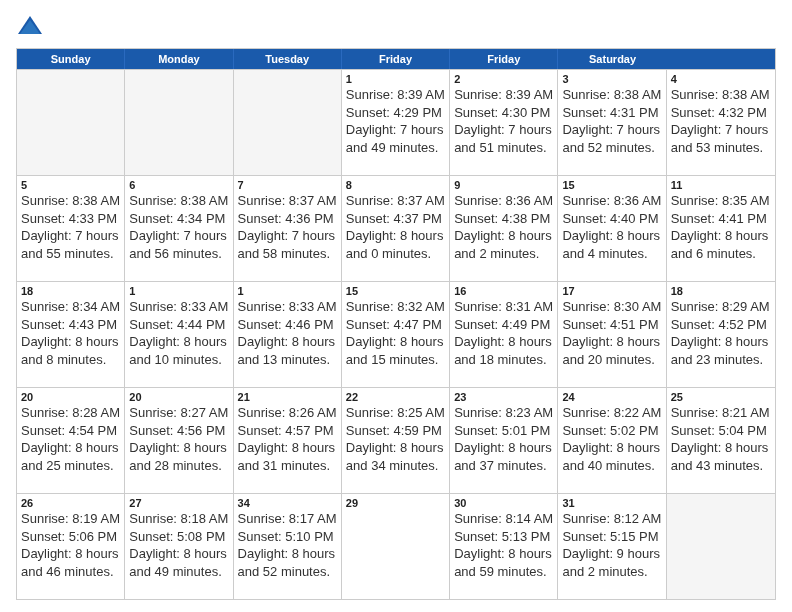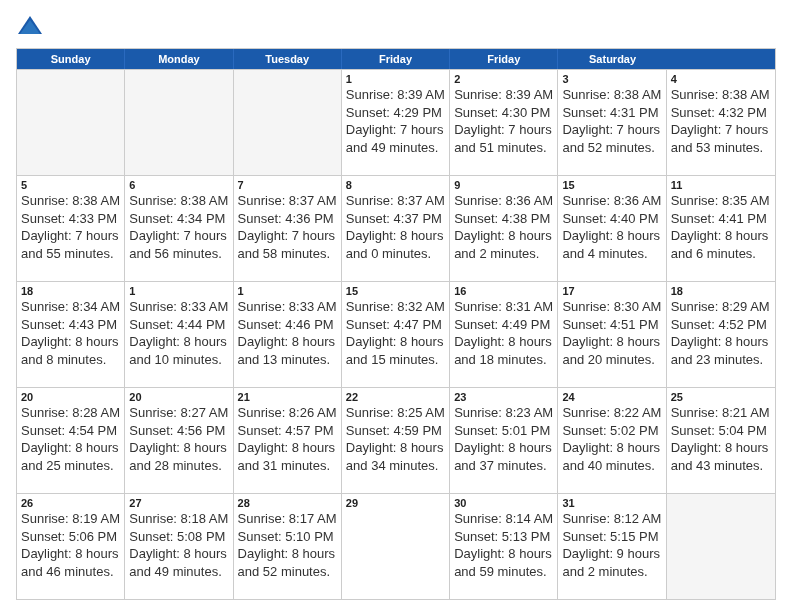--- a/index.html
+++ b/index.html
@@ -256,21 +256,21 @@
         <div class="cal-row">
           <div class="cal-cell">
             <div class="cell-day">26</div>
             <div class="cell-info">Sunrise: 8:19 AM<br>Sunset: 5:06 PM<br>Daylight: 8 hours and 46 minutes.</div>
           </div>
           <div class="cal-cell">
             <div class="cell-day">27</div>
             <div class="cell-info">Sunrise: 8:18 AM<br>Sunset: 5:08 PM<br>Daylight: 8 hours and 49 minutes.</div>
           </div>
           <div class="cal-cell">
-            <div class="cell-day">28</div>
+            <div class="cell-day">34</div>
             <div class="cell-info">Sunrise: 8:17 AM<br>Sunset: 5:10 PM<br>Daylight: 8 hours and 52 minutes.</div>
           </div>
           <div class="cal-cell">
             <div class="cell-day">29</div>
           </div>
           <div class="cal-cell">
             <div class="cell-day">30</div>
             <div class="cell-info">Sunrise: 8:14 AM<br>Sunset: 5:13 PM<br>Daylight: 8 hours and 59 minutes.</div>
           </div>
           <div class="cal-cell">

